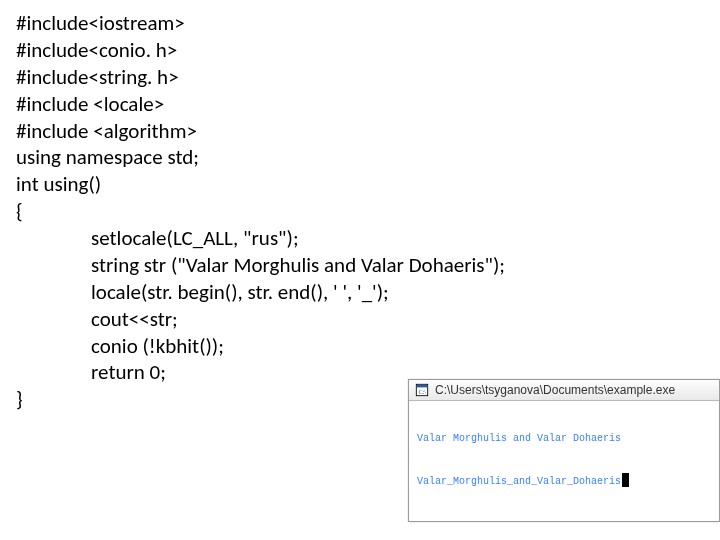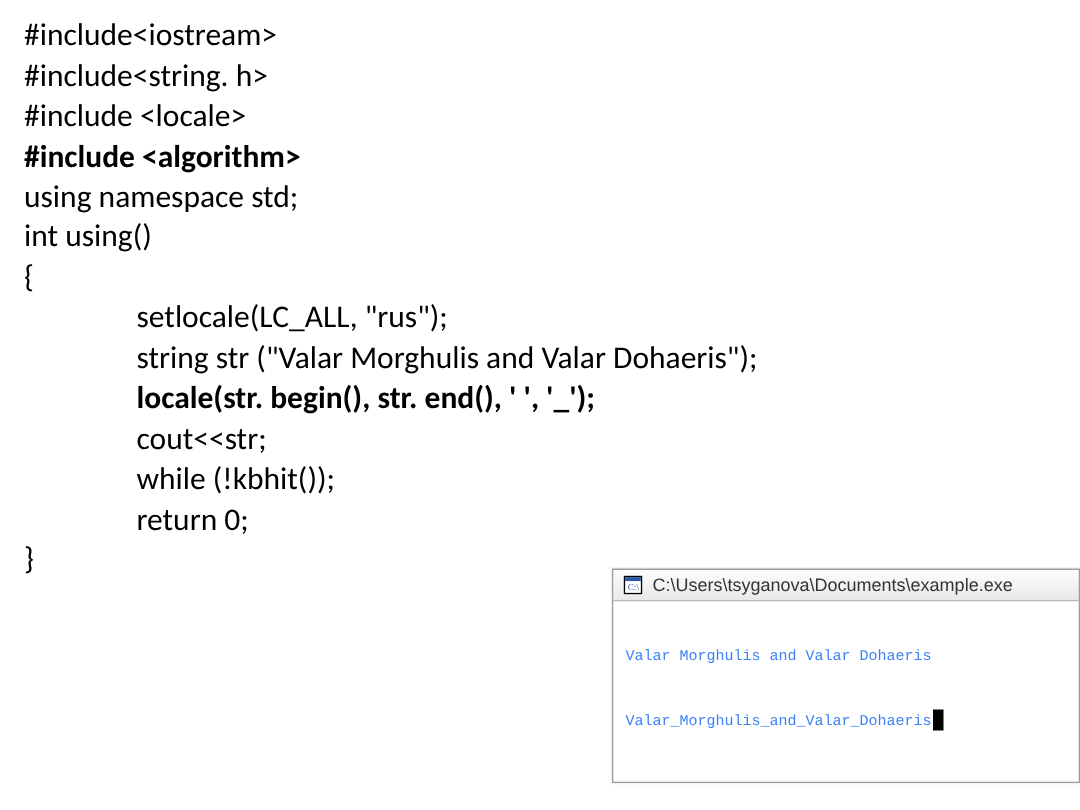--- a/index.html
+++ b/index.html
@@ -18,21 +18,21 @@
     padding: 10px 0 0 16px;
     line-height: 1.28;
   }
   .line {
     white-space: pre;
   }
   .indent {
     padding-left: 75px;
   }
   .bold {
-    font-weight: 700;
+    font-weight: 400;
   }
   .console {
     position: absolute;
     right: 0;
     bottom: 18px;
     width: 310px;
     border: 1px solid #9c9c9c;
     background: #fff;
     box-shadow: 0 0 0 1px rgba(0,0,0,0.05);
   }
@@ -70,31 +70,32 @@
     background: #000;
     vertical-align: text-bottom;
     margin-left: 1px;
   }
 </style>
 </head>
 <body>
 
 <div class="slide">
   <div class="line">#include&lt;iostream&gt;</div>
+  <div class="line">#include&lt;conio. h&gt;</div>
   <div class="line">#include&lt;string. h&gt;</div>
   <div class="line">#include &lt;locale&gt;</div>
   <div class="line bold">#include &lt;algorithm&gt;</div>
   <div class="line">using namespace std;</div>
   <div class="line">int using()</div>
   <div class="line">{</div>
   <div class="line indent">setlocale(LC_ALL, "rus");</div>
   <div class="line indent">string str ("Valar Morghulis and Valar Dohaeris");</div>
   <div class="line indent bold">locale(str. begin(), str. end(), ' ', '_');</div>
   <div class="line indent">cout&lt;&lt;str;</div>
-  <div class="line indent">while (!kbhit());</div>
+  <div class="line indent">conio (!kbhit());</div>
   <div class="line indent">return 0;</div>
   <div class="line">}</div>
 </div>
 
 <div class="console">
   <div class="console-title">
     <span class="icon">
       <svg viewBox="0 0 16 16" width="14" height="14">
         <rect x="1" y="1" width="14" height="14" fill="#000"></rect>
         <rect x="2" y="2" width="12" height="12" fill="#fff"></rect>

